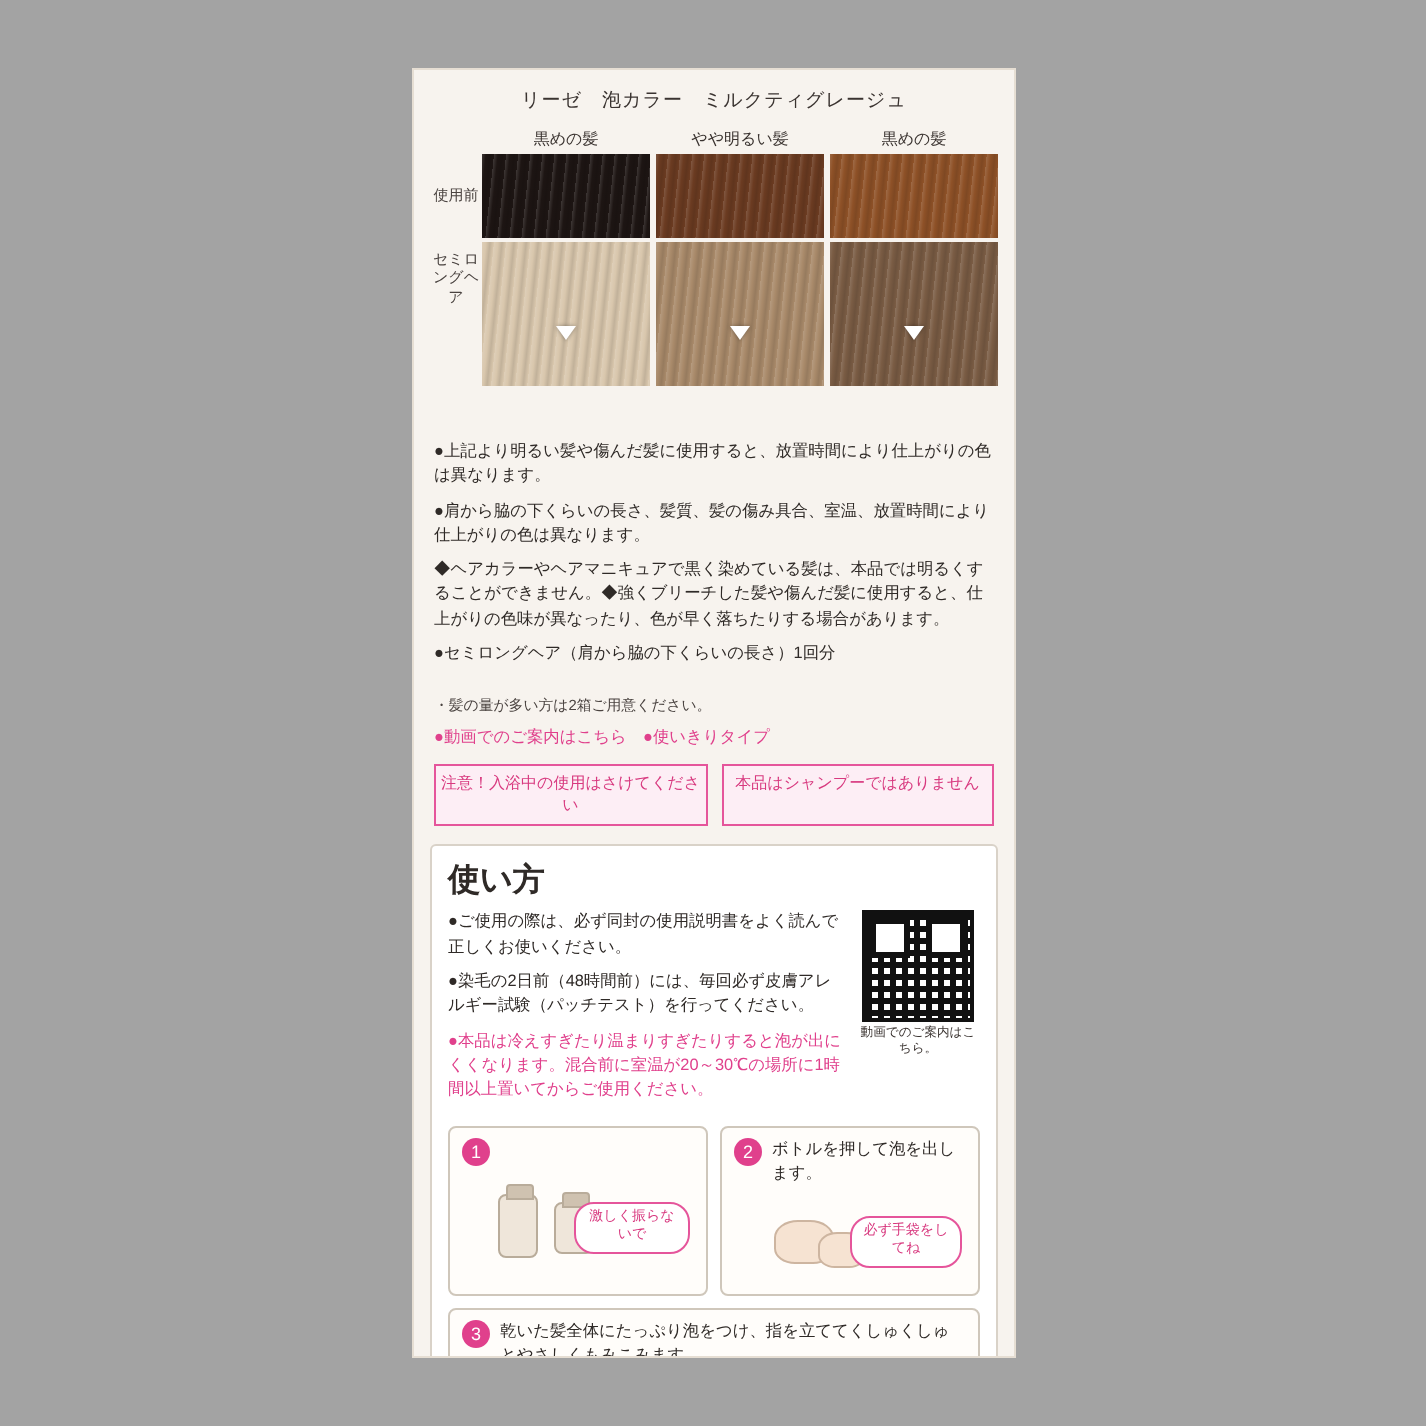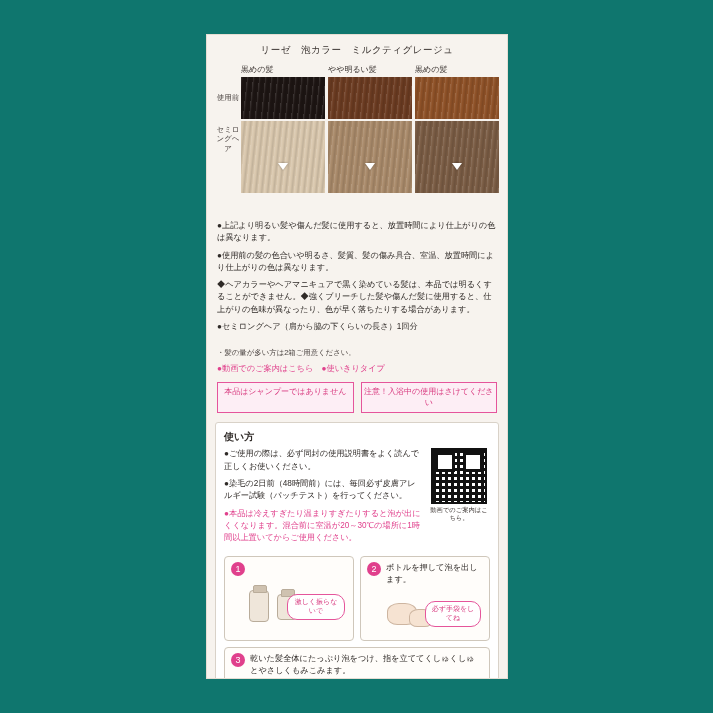--- a/index.html
+++ b/index.html
@@ -10,21 +10,21 @@
   body {
     width: 713px;
     height: 713px;
     font-family: "Liberation Sans", sans-serif;
     overflow: hidden;
   }
   .page {
     position: relative;
     width: 713px;
     height: 713px;
-    background: #0f766e;
+    background: #a3a3a3;
   }
   .panel {
     position: absolute;
     left: 206px;
     top: 34px;
     width: 302px;
     height: 645px;
     background: #f7f3ee;
     border: 1px solid #e6ded3;
     box-sizing: border-box;
@@ -69,20 +69,21 @@
     gap: 3px;
   }
   .sw-col {
     flex: 1 1 0;
     display: flex;
     flex-direction: column;
   }
   .sw-col-title {
     font-size: 8px;
     color: #3a3330;
+    text-align: center;
     padding: 1px 0 2px 0;
     font-family: Liberation Serif, serif;
   }
   .sw-before {
     height: 42px;
     position: relative;
     overflow: hidden;
   }
   .sw-after {
     height: 72px;
@@ -152,21 +153,21 @@
   
   .howto {
     margin: 9px 8px 8px 8px;
     background: #ffffff;
     border: 1px solid #d9d2c8;
     border-radius: 3px;
     padding: 7px 8px 9px 8px;
     box-sizing: border-box;
   }
   .howto-title {
-    font-size: 10px;
+    font-size: 16px;
     font-weight: bold;
     color: #2f2a27;
     margin: 0 0 4px 0;
   }
   .howto .txt { margin: 0; }
   .qr-wrap {
     float: right;
     width: 62px;
     margin-left: 6px;
     text-align: center;
@@ -320,30 +321,30 @@
           <div class="sw-after">
             <div class="hairtex" id="ha3" style="background: rgb(122, 92, 68);"></div>
           </div>
         </div>
 
       </div>
     </div>
 
     <div class="txt">
       <p>●上記より明るい髪や傷んだ髪に使用すると、放置時間により仕上がりの色は異なります。</p>
-      <p>●使用前の髪の色合いや明るさ、髪質、髪の傷み具合、室温、放置時間により仕上がりの色は異なります。</p>
+      <p>●肩から脇の下くらいの長さ、髪質、髪の傷み具合、室温、放置時間により仕上がりの色は異なります。</p>
       <p>◆ヘアカラーやヘアマニキュアで黒く染めている髪は、本品では明るくすることができません。◆強くブリーチした髪や傷んだ髪に使用すると、仕上がりの色味が異なったり、色が早く落ちたりする場合があります。</p>
       <p class="tight">●セミロングヘア（肩から脇の下くらいの長さ）1回分</p>
       <p class="sub">・髪の量が多い方は2箱ご用意ください。</p>
       <p class="pink">●動画でのご案内はこちら　●使いきりタイプ</p>
     </div>
 
     <div class="warnrow">
+      <div class="warnbox">注意！入浴中の使用はさけてください</div>
       <div class="warnbox">本品はシャンプーではありません</div>
-      <div class="warnbox">注意！入浴中の使用はさけてください</div>
     </div>
 
     <div class="howto">
       <div class="howto-title">使い方</div>
 
       <div class="qr-wrap">
         <div class="qr"></div>
         <div class="qr-cap">動画でのご案内はこちら。</div>
       </div>
 

